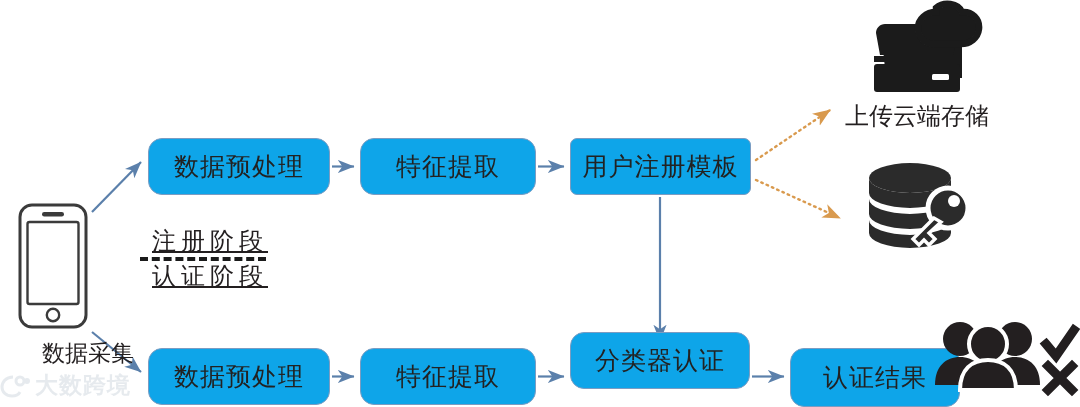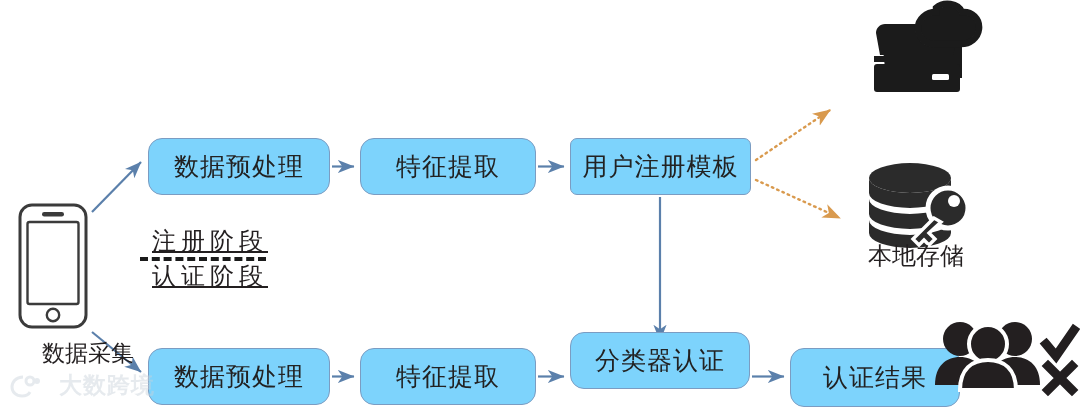--- a/index.html
+++ b/index.html
@@ -9,21 +9,21 @@
     color:#231f20;
   }
   #stage{position:absolute;left:0;top:0;width:1080px;height:407px;}
 
   
   .pbox{
     position:absolute;
     box-sizing:border-box;
     border:1.6px solid #7b9cc2;
     border-radius:14px;
-    background:#7dd3fc;
+    background:#0ea5e9;
     display:flex;align-items:center;justify-content:center;
     font-size:25px;
     letter-spacing:1px;
     color:#222;
     white-space:nowrap;
   }
 
   
   #box-pre-1   {left:148px; top:138px; width:182px; height:57px;}
   #box-feat-1  {left:360px; top:138px; width:176px; height:57px;}
@@ -51,22 +51,22 @@
 
   
   #stage-note{position:absolute;left:140px;top:228px;width:140px;text-align:center;}
   #stage-note .st{font-size:24px;letter-spacing:5px;color:#231f20;line-height:1.12;text-decoration:underline;}
   #stage-note .rule{
     height:0;border-top:4px dashed #1b1b1b;margin:2px 0 2px 0;width:126px;
   }
 
   
   #watermark{
-    position:absolute;left:10px;top:370px;
-    display:flex;align-items:center;gap:19px;
+    position:absolute;left:0;top:370px;
+    display:flex;align-items:center;gap:5px;
     opacity:.45;
   }
   #watermark .wm-text{
     font-family:"DejaVu Sans","Liberation Sans",sans-serif;
     font-weight:bold;font-size:23px;color:#c9d2da;letter-spacing:1px;
   }
 </style>
 </head>
 <body>
 
@@ -166,21 +166,21 @@
     </g>
     <g>
       <path d="M1046,344 L1056,356 L1074,330" fill="none" stroke="#231f20" stroke-width="9" stroke-linecap="square" stroke-linejoin="miter"></path>
     </g>
     <g>
       <path d="M1048,366 L1072,390 M1072,366 L1048,390" fill="none" stroke="#231f20" stroke-width="9" stroke-linecap="square"></path>
     </g>
   </svg>
 
   <div class="lbl" id="lbl-capture">数据采集</div>
-  <div class="lbl" id="lbl-local">本地存储</div>
+  <div class="lbl" id="lbl-cloud">上传云端存储</div>
 
   <div id="stage-note">
     <div class="st">注册阶段</div>
     <div class="rule"></div>
     <div class="st">认证阶段</div>
   </div>
 
   <div id="watermark">
     <svg width="30" height="26" viewBox="0 0 30 26">
       <path d="M13,4 C6,4 2,9 2,14 C2,19 6,23 12,23 C16,23 19,21 20,19" fill="none" stroke="#c9d2da" stroke-width="3"></path>

